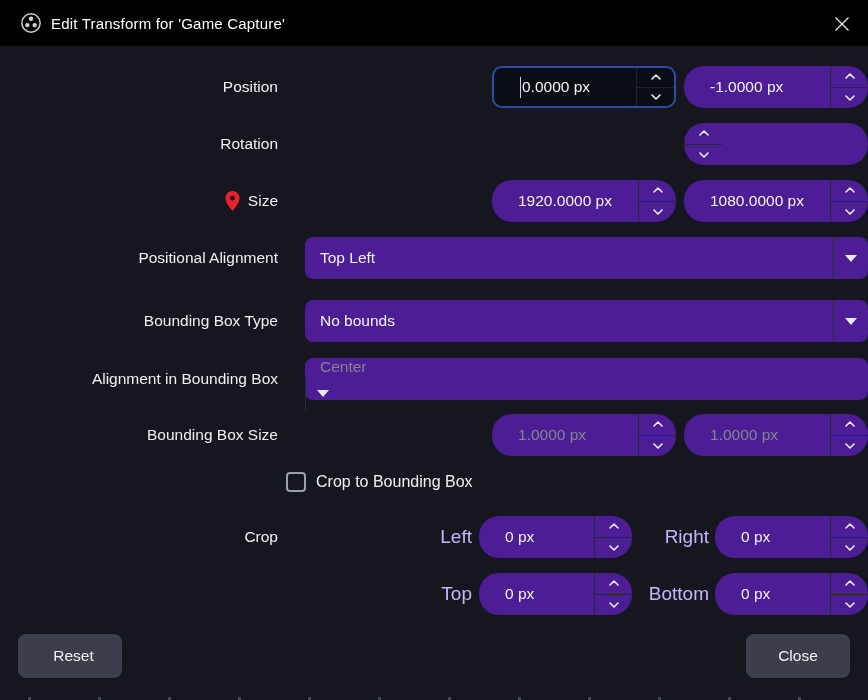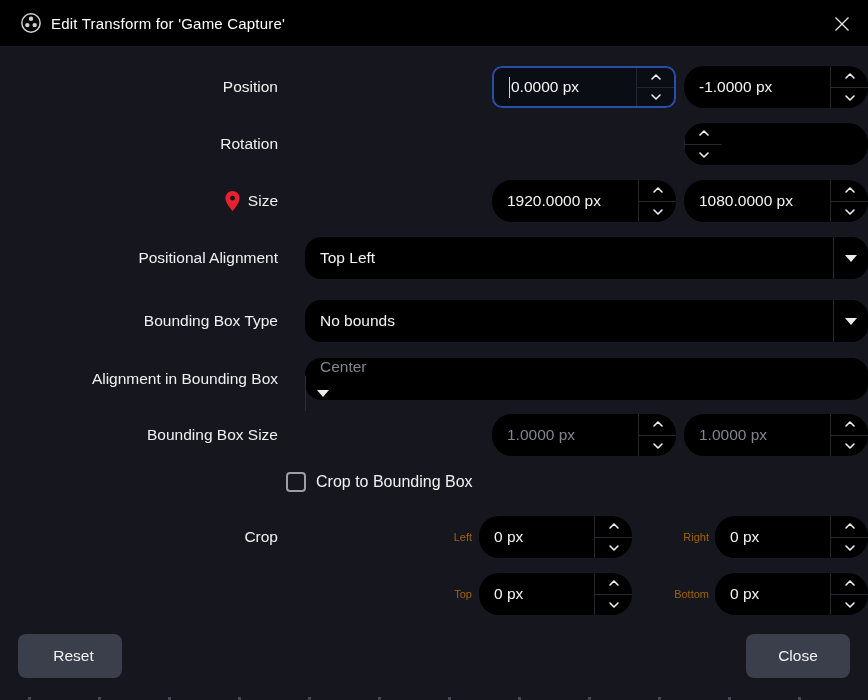--- a/index.html
+++ b/index.html
@@ -25,42 +25,42 @@
   .dialog-body { position:absolute; top:46px; left:0; width:868px; height:654px; }
   .row { position:absolute; left:0; right:0; display:flex; height:42px;justify-content:space-between; }
   .label-cell {
     width:278px; flex:0 0 278px; text-align:right; font-size:15.5px;
     line-height:42px; color:#f0f0f0; display:flex; justify-content:flex-end;
     align-items:center; gap:7px; white-space:nowrap;
   }
   .controls { margin-left:8px; display:flex; gap:8px; }
   
   .spin {
-    height:42px; background:#000000; border-radius:20px;
+    height:42px; background:#4c1d95; border-radius:20px;
     display:flex; overflow:hidden;
   }
   .spin-val {
-    flex:1; font-size:15.5px; line-height:40px; padding-left:15px;
+    flex:1; font-size:15.5px; line-height:40px; padding-left:26px;
     color:#f4f4f4; white-space:nowrap; display:flex; align-items:center;
   }
   .spin-btns { width:38px; flex:0 0 38px; border-left:1px solid #252830; display:flex; flex-direction:column; }
   .spin-up, .spin-down { flex:1; display:flex; align-items:center; justify-content:center; cursor:pointer; }
   .spin-up { border-bottom:1px solid #252830; }
   .w184 { width:184px; }
   .w153 { width:153px; }
   .spin.focused {
     background:#0b0d15; border:2px solid #2a4da8; border-radius:10px;
   }
   .spin.focused .spin-btns { border-left:1px solid #1d2533; }
   .spin.focused .spin-up { border-bottom:1px solid #1d2533; }
   .caret { width:1px; height:21px; background:#cdd0d5; margin-right:1px; flex:0 0 1px; }
   .spin.disabled .spin-val { color:#83868e; }
   
   .dropdown {
-    width:563px; height:42px; background:#000000; border-radius:16px;
+    width:563px; height:42px; background:#4c1d95; border-radius:8px;
     display:flex; cursor:pointer;
   }
   .dd-val {
     flex:1; font-size:15.5px; display:flex; align-items:center;
     padding-left:15px; color:#f4f4f4;
   }
   .dd-zone {
     width:35px; flex:0 0 35px; display:flex; align-items:center; justify-content:center;
     border-left:1px solid #2a2d37;
   }
@@ -72,21 +72,21 @@
   .dropdown.disabled .dd-val { color:#83868e; }
   
   .checkbox-row { position:absolute; left:286px; display:flex; align-items:center; height:30px; }
   .checkbox {
     width:20px; height:20px; border:2px solid #9ba0a6; border-radius:4px;
     background:transparent; cursor:pointer; flex:0 0 20px;
   }
   .checkbox-label { margin-left:10px; font-size:16px; color:#f2f2f2; }
   
   .crop-lbl {
-    font-size:11px; color:#a16207; line-height:42px; text-align:right;
+    font-size:19px; color:#c4b5fd; line-height:42px; text-align:right;
     white-space:nowrap;
   }
   .crop-lbl.first { width:34px; margin-right:7px; }
   .crop-lbl.second { width:70px; margin-left:7px; margin-right:6px; }
   
   .btn {
     position:absolute; width:104px; height:44px; background:#3a3f4b;
     border:none; border-radius:8px; color:#f2f2f2; font-size:15.5px;
     font-family:inherit; cursor:pointer; display:flex; align-items:center; justify-content:center;
   }

